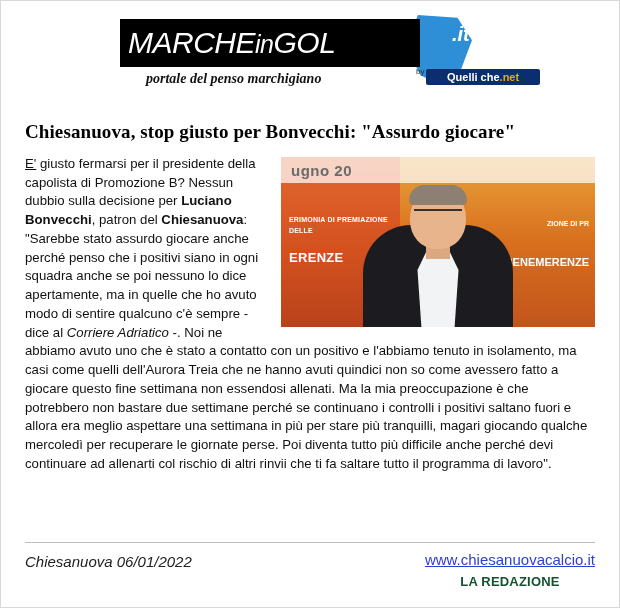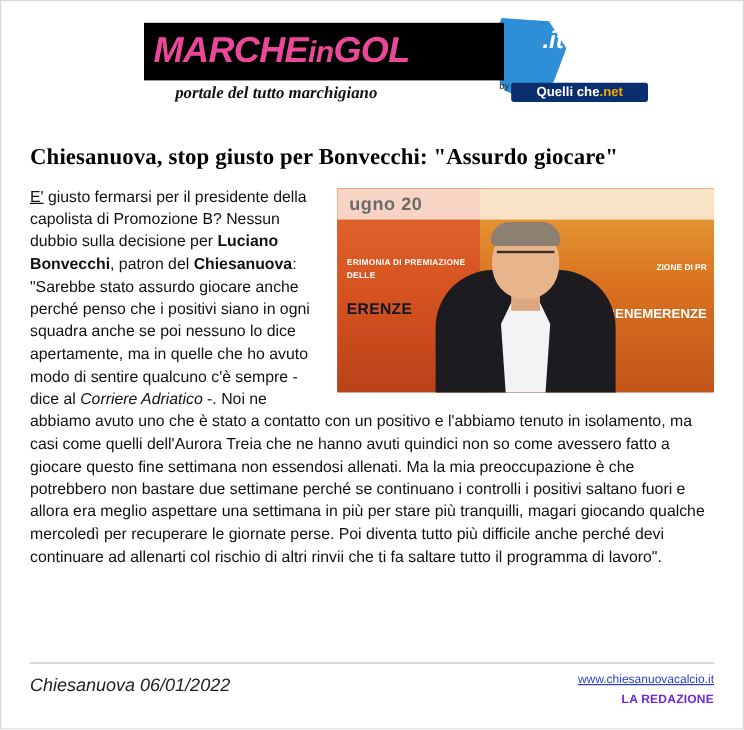--- a/index.html
+++ b/index.html
@@ -37,23 +37,23 @@
     width: 300px;
     height: 48px;
     background: #000000;
     display: flex;
     align-items: center;
     justify-content: flex-start;
     padding-left: 8px;
     box-sizing: border-box;
   }
   .logo-text {
-    color: #ec4899;
+    color: #ffffff;
     font-family: "Liberation Sans", sans-serif;
-    font-weight: bold;
+    font-weight: normal;
     font-style: italic;
     font-size: 30px;
     letter-spacing: -0.5px;
     line-height: 1;
     white-space: nowrap;
   }
   .logo-text .in {
     font-size: 25px;
   }
   .logo-marche-shape {
@@ -172,21 +172,21 @@
     color: #ffffff;
     font-size: 7px;
     font-weight: bold;
     line-height: 1.5;
     letter-spacing: 0.2px;
   }
   .photo .wall-big {
     position: absolute;
     left: 8px;
     top: 92px;
-    color: #0f172a;
+    color: #ffffff;
     font-size: 13px;
     font-weight: bold;
     letter-spacing: 0.3px;
   }
   .photo .wall-text2 {
     position: absolute;
     right: 6px;
     top: 62px;
     width: 86px;
     text-align: right;
@@ -295,45 +295,44 @@
     font-size: 15px;
     font-style: italic;
     color: #222;
     padding-top: 2px;
   }
   .footer-right {
     text-align: center;
   }
   .site-link {
     display: block;
-    font-size: 10px;
+    font-size: 15px;
     color: #2a3fd0;
     margin-bottom: 6px;
   }
   .redazione {
     display: block;
-    font-size: 10px;
-    font-weight: bold;
-    color: #6d28d9;
+    font-size: 13px;
+    font-weight: bold;
+    color: #14532d;
     letter-spacing: 0.2px;
-    text-align: right;
   }
 </style>
 </head>
 <body>
 
 <div class="page">
 
   <div class="logo-wrap">
     <div class="logo-marche-shape"></div>
     <div class="logo-box">
       <span class="logo-text"><span>MARCHE</span><span class="in">in</span><span>GOL</span></span>
     </div>
     <div class="logo-it">.it</div>
-    <div class="logo-sub">portale del tutto marchigiano</div>
+    <div class="logo-sub">portale del penso marchigiano</div>
     <div class="byline">by</div>
     <div class="quellichenet"><span>Quelli che</span><span class="net">.net</span></div>
   </div>
 
   <h1 class="headline">Chiesanuova, stop giusto per Bonvecchi: "Assurdo giocare"</h1>
 
   <div class="content">
 
     <div class="photo">
       <div class="bg-left"></div>

